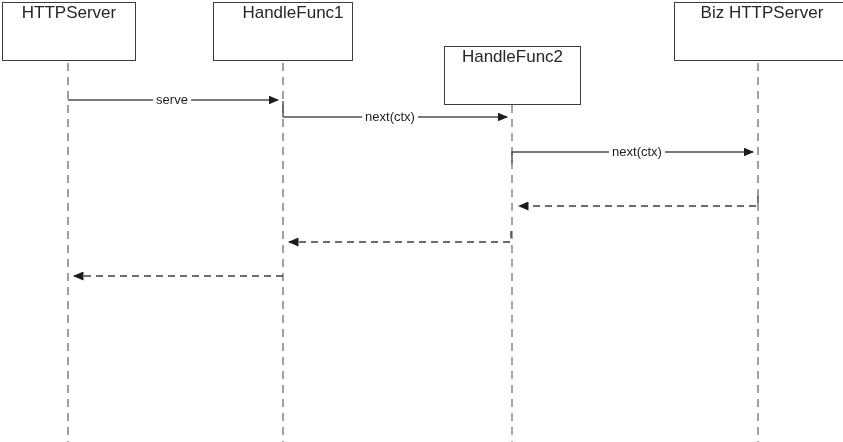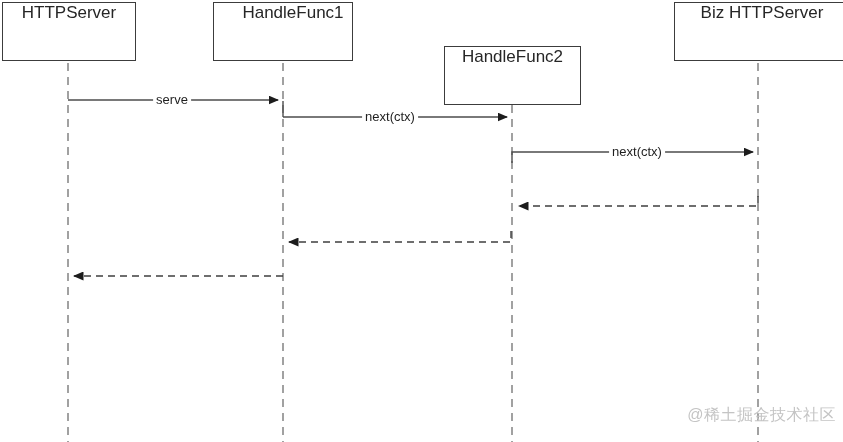--- a/index.html
+++ b/index.html
@@ -106,15 +106,14 @@
     <span>HandleFunc2</span>
   </div>
   <div class="participant p-biz">
     <span>Biz HTTPServer</span>
   </div>
 
   <span class="msg-label lbl-serve">serve</span>
   <span class="msg-label lbl-next1">next(ctx)</span>
   <span class="msg-label lbl-next2">next(ctx)</span>
 
-  <span class="watermark">@稀土掘金技术社区</span>
 
 </div>
 
 </body></html>

